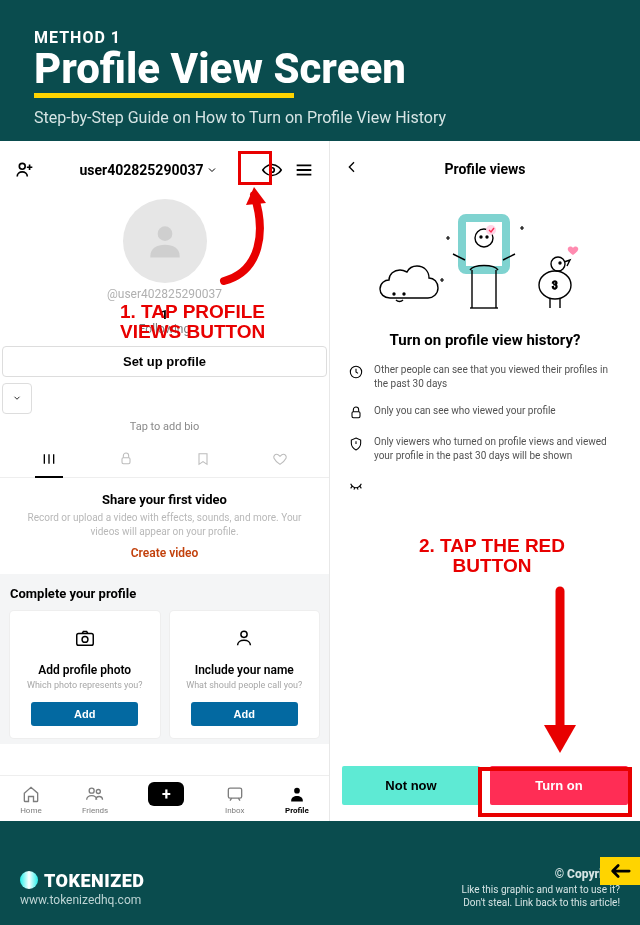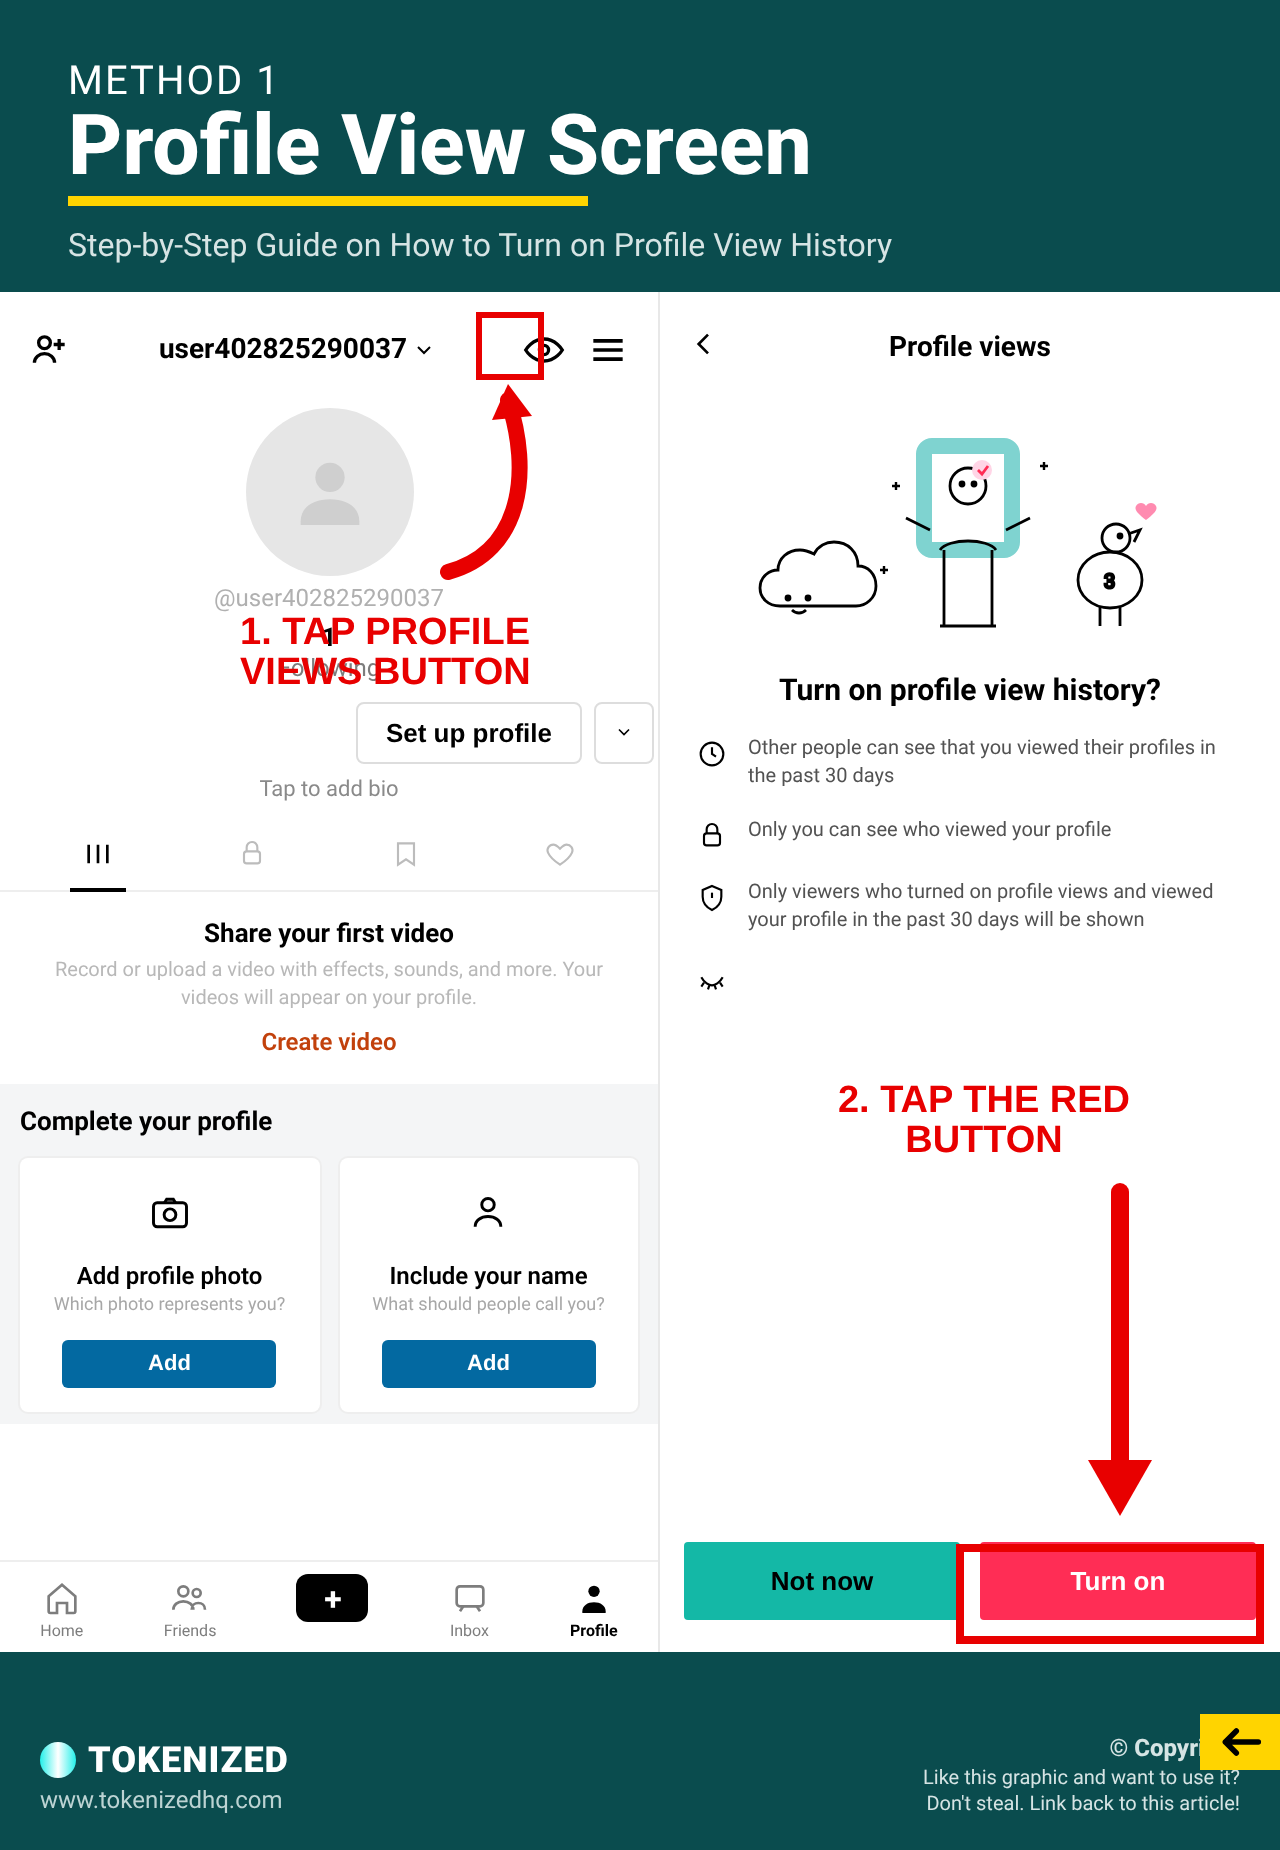--- a/index.html
+++ b/index.html
@@ -7,21 +7,21 @@
     font-family: -apple-system, BlinkMacSystemFont, "Segoe UI", Roboto, Helvetica, Arial, sans-serif;
     width: 640px;
     height: 925px;
     background: #0a4c4e;
     overflow: hidden;
     position: relative;
   }
 
   
   .hero { padding: 28px 34px 14px; color: #fff; }
-  .method { font-size: 20px; letter-spacing: 1px; font-weight: 400; }
+  .method { font-size: 16px; letter-spacing: 1px; font-weight: 700; }
   .title { font-size: 42px; font-weight: 800; line-height: 1.05; }
   .underline { width: 260px; height: 5px; background: #ffd400; margin-top: 2px; }
   .subtitle { font-size: 16px; margin-top: 10px; color: #d6e4e4; }
 
   
   .panels {
     display: flex;
     gap: 0;
     background: #fff;
     height: 680px;
@@ -48,21 +48,21 @@
     width: 84px; height: 84px; border-radius: 50%; background:#e6e6e6;
     margin: 12px auto 4px; display:flex; align-items:center; justify-content:center;
   }
   .avatar svg { width: 44px; height: 44px; }
   .at { text-align:center; font-size:12px; color:#b0b0b0; }
 
   .follow { text-align:center; margin-top:6px; font-size:12px; }
   .follow .n { font-weight:700; font-size:13px; }
   .follow .lbl { color:#7d7d7d; }
 
-  .setup-row { display:flex; justify-content:flex-end; gap:6px; margin:10px 2px 6px; }
+  .setup-row { display:flex; justify-content:flex-end; gap:6px; margin:10px 2px 6px;flex-direction:column; }
   .btn-outline {
     border:1px solid #ddd; border-radius:4px; background:#fff; font-size:13px; font-weight:600;
     padding:7px 14px;
   }
   .btn-caret { width:30px; padding:7px 0; }
 
   .bio { text-align:center; font-size:11px; color:#8a8a8a; margin-bottom:8px; }
 
   .tabstrip {
     display:flex; justify-content:space-around; padding:4px 10px 0;
@@ -127,21 +127,21 @@
   }
   .r-list { padding:0 18px; }
   .r-item { display:flex; gap:10px; font-size:10px; color:#525252; margin-bottom:14px; line-height:1.35; }
   .r-item svg { width:16px; height:16px; flex-shrink:0; margin-top:1px; }
 
   .r-buttons {
     position:absolute; bottom:6px; left:0; right:0; padding:0 12px 10px;
     display:flex; gap:10px;
   }
   .r-buttons button { flex:1; padding:12px 0; font-size:13px; font-weight:600; border:none; border-radius:2px; }
-  .btn-notnow { background:#14b8a6; color:#000; }
+  .btn-notnow { background:#5eead4; color:#000; }
   .btn-turnon { background:#ff2d55; color:#fff; }
 
   .red-box-turnon {
     position:absolute; bottom:4px; right:8px; width:154px; height:50px;
     border:4px solid #e80000; pointer-events:none;
   }
 
   
   .ann1 {
     position:absolute; left:120px; top:161px; width:200px;

